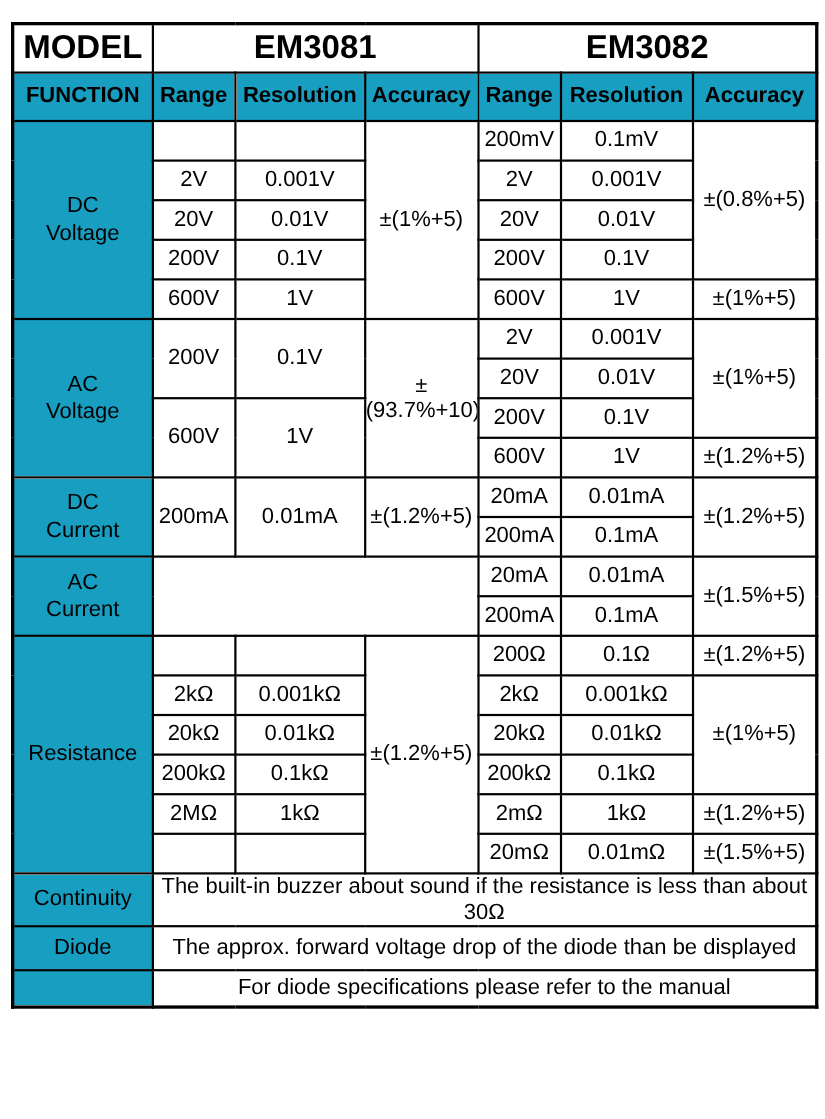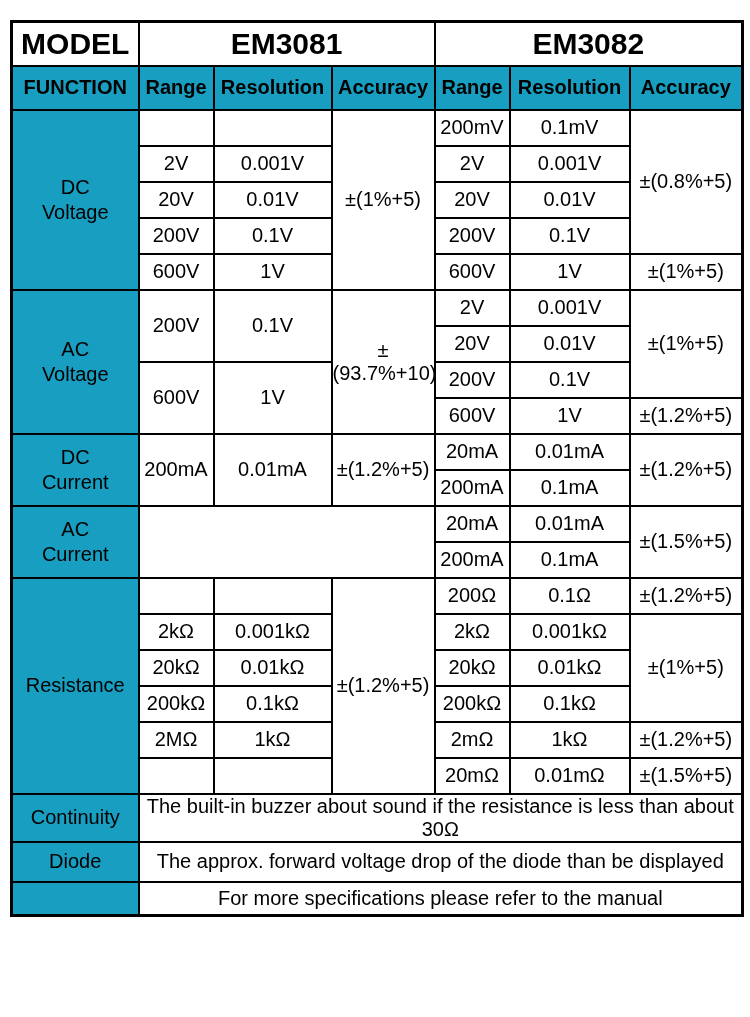--- a/index.html
+++ b/index.html
@@ -225,18 +225,18 @@
       <td class="note" colspan="6">The built-in buzzer about sound if the resistance is less than about 30Ω</td>
     </tr>
 
     <tr class="diode-r">
       <td class="fn">Diode</td>
       <td class="note" colspan="6">The approx. forward voltage drop of the diode than be displayed</td>
     </tr>
 
     <tr class="foot-r">
       <td class="fn"></td>
-      <td class="note" colspan="6">For more specifications please refer to the manual</td>
+      <td class="note" colspan="6">For diode specifications please refer to the manual</td>
     </tr>
   </tbody>
     </table>
 
 </div>
 
 </body></html>

